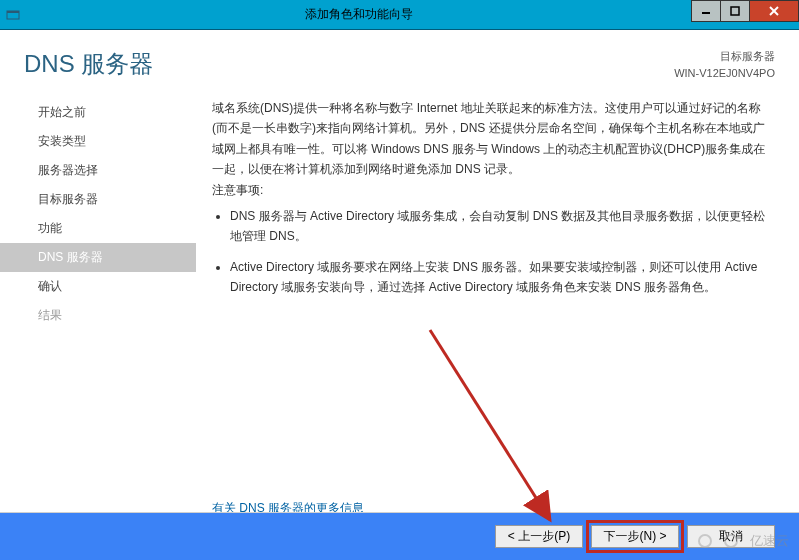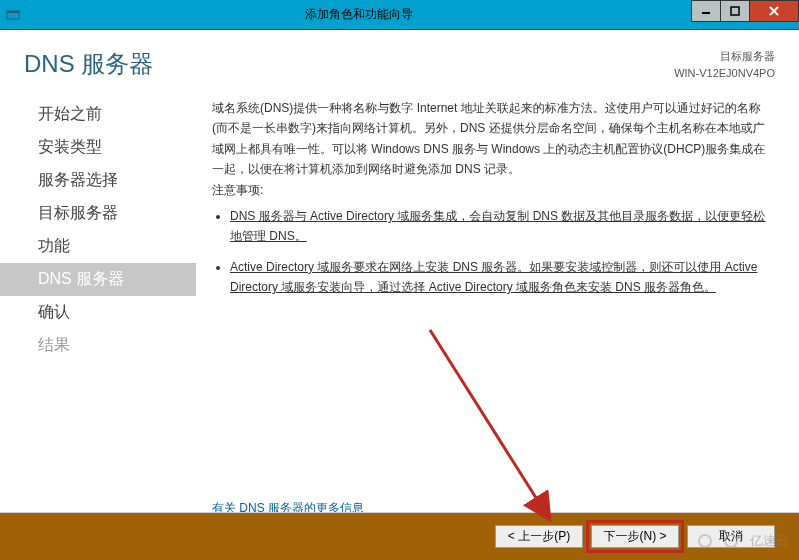--- a/index.html
+++ b/index.html
@@ -11,30 +11,30 @@
     .win-btn { width: 30px; height: 22px; display: flex; align-items: center; justify-content: center; background: #b8c2c2; border: 1px solid #333; margin-left: -1px; cursor: pointer; }
     .win-btn.close { background: #c9432a; color: #fff; width: 50px; }
     .win-btn svg { display: block; }
 
     .header-area { padding: 18px 24px 8px 24px; display: flex; align-items: flex-start; }
     .page-title { color: #2b6383; font-size: 24px; font-weight: 400; flex: 1; }
     .target-box { text-align: right; font-size: 11px; color: #555; line-height: 1.5; }
 
     .content { position: absolute; top: 90px; left: 0; right: 0; bottom: 48px; display: flex; }
     .sidebar { width: 196px; padding-top: 8px; }
-    .side-item { padding: 6px 0 6px 38px; font-size: 16px; color: #444; cursor: pointer; }
+    .side-item { padding: 6px 0 6px 38px; font-size: 12px; color: #444; cursor: pointer; }
     .side-item.active { background: #c7c7c7; color: #fff; }
     .main { flex: 1; padding: 8px 26px 0 16px; color: #333; line-height: 1.7; font-size: 12px; }
     .paragraph { }
     .notes-title { margin-bottom: 6px; }
     ul.notes { list-style: disc; padding-left: 18px; }
-    ul.notes li { margin-bottom: 10px; text-decoration: underline; }
+    ul.notes li { margin-bottom: 10px; }
     .more-link { color: #0062a3; margin-top: 190px; display: inline-block; cursor: pointer; }
 
-    .footer { position: absolute; left: 0; right: 0; bottom: 0; height: 48px; border-top: 1px solid #d0d0d0; background: #a16207; display: flex; align-items: center; justify-content: flex-end; padding-right: 24px; gap: 8px; }
+    .footer { position: absolute; left: 0; right: 0; bottom: 0; height: 48px; border-top: 1px solid #d0d0d0; background: #3b82f6; display: flex; align-items: center; justify-content: flex-end; padding-right: 24px; gap: 8px; }
     .btn { min-width: 88px; height: 23px; background: #eee; border: 1px solid #9a9a9a; font-size: 12px; cursor: pointer; font-family: inherit; }
     .btn:disabled, .btn.disabled { color: #9a9a9a; cursor: default; }
     .btn.primary-outline { outline: 3px solid #be2a22; outline-offset: 2px; }
 
     
     .arrow-svg { position: absolute; pointer-events: none; }
 
     .watermark { position: absolute; right: 10px; bottom: 10px; opacity: 0.55; display: flex; align-items: center; gap: 20px; font-size: 13px; color: #888; }
     .watermark .circ { width: 14px; height: 14px; border: 2px solid #aaa; border-radius: 50%; display: inline-block; margin-right: -8px; }
   </style>

